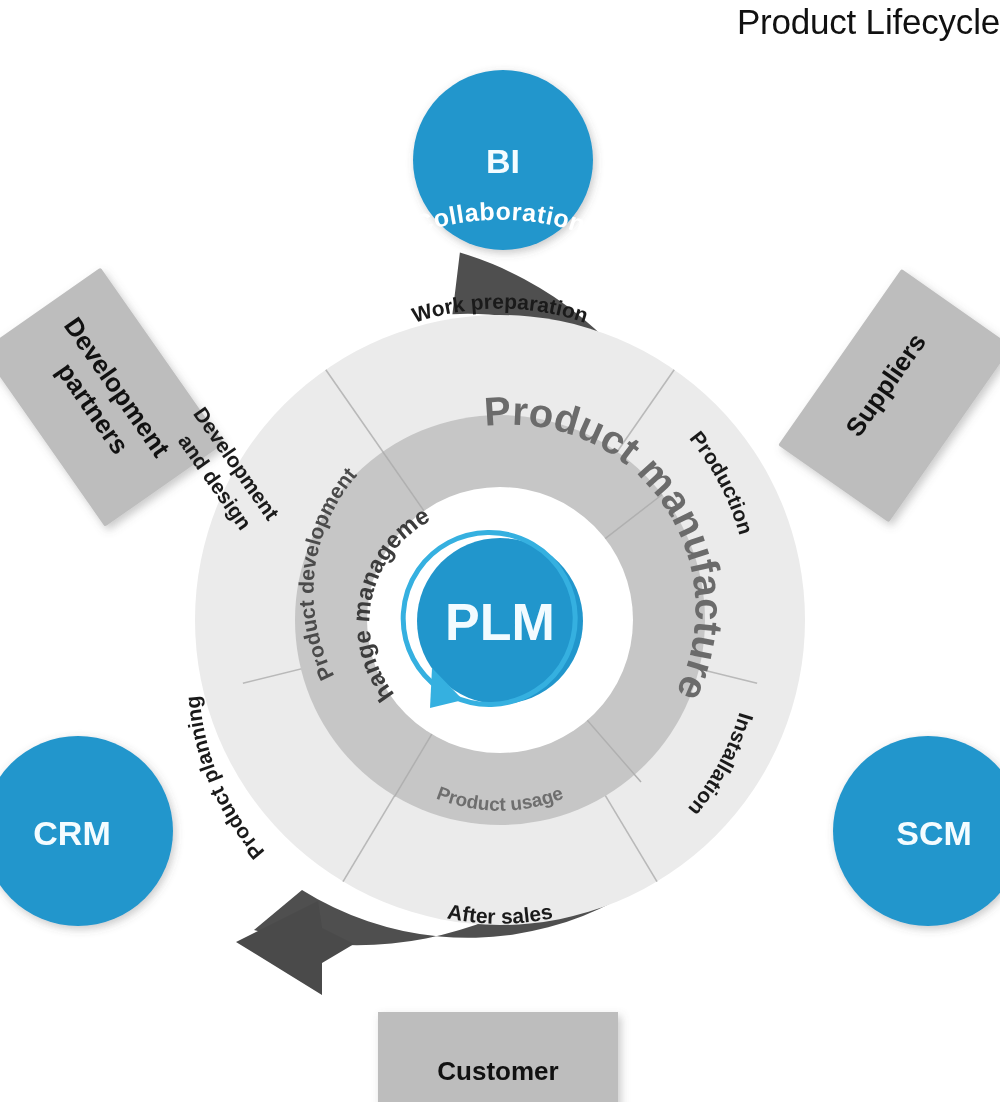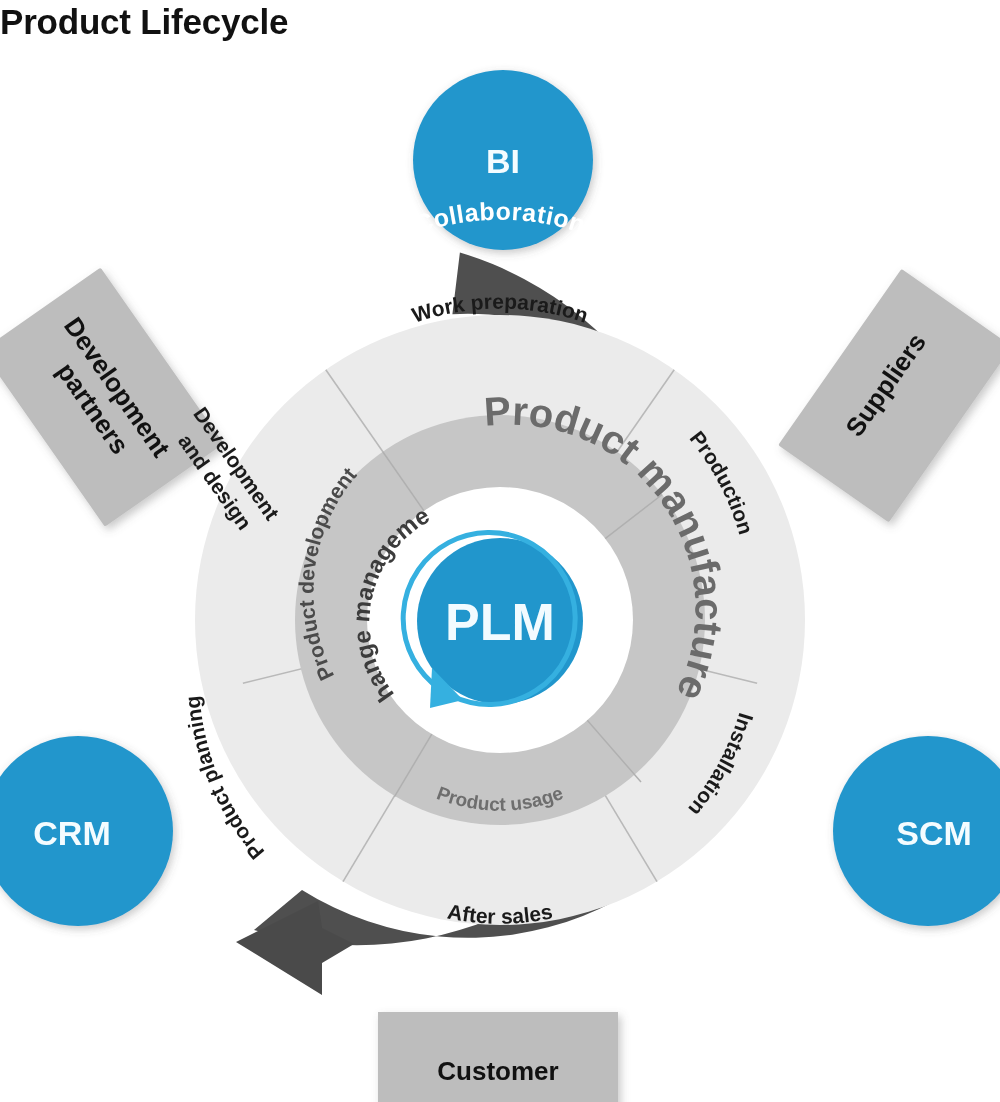--- a/index.html
+++ b/index.html
@@ -12,23 +12,23 @@
     height: 1102px;
     position: relative;
     overflow: hidden;
     font-family: "Liberation Sans", sans-serif;
   }
   #page-title {
     position: absolute;
     top: 2px;
     left: 0;
     width: 1000px;
-    text-align: left;
+    text-align: right;
     font-size: 35px;
-    font-weight: bold;
+    font-weight: normal;
     color: #111111;
     letter-spacing: -0.2px;
   }
   #diagram {
     position: absolute;
     top: 0;
     left: 0;
   }
   .ring-label-outer {
     font-size: 25px;

